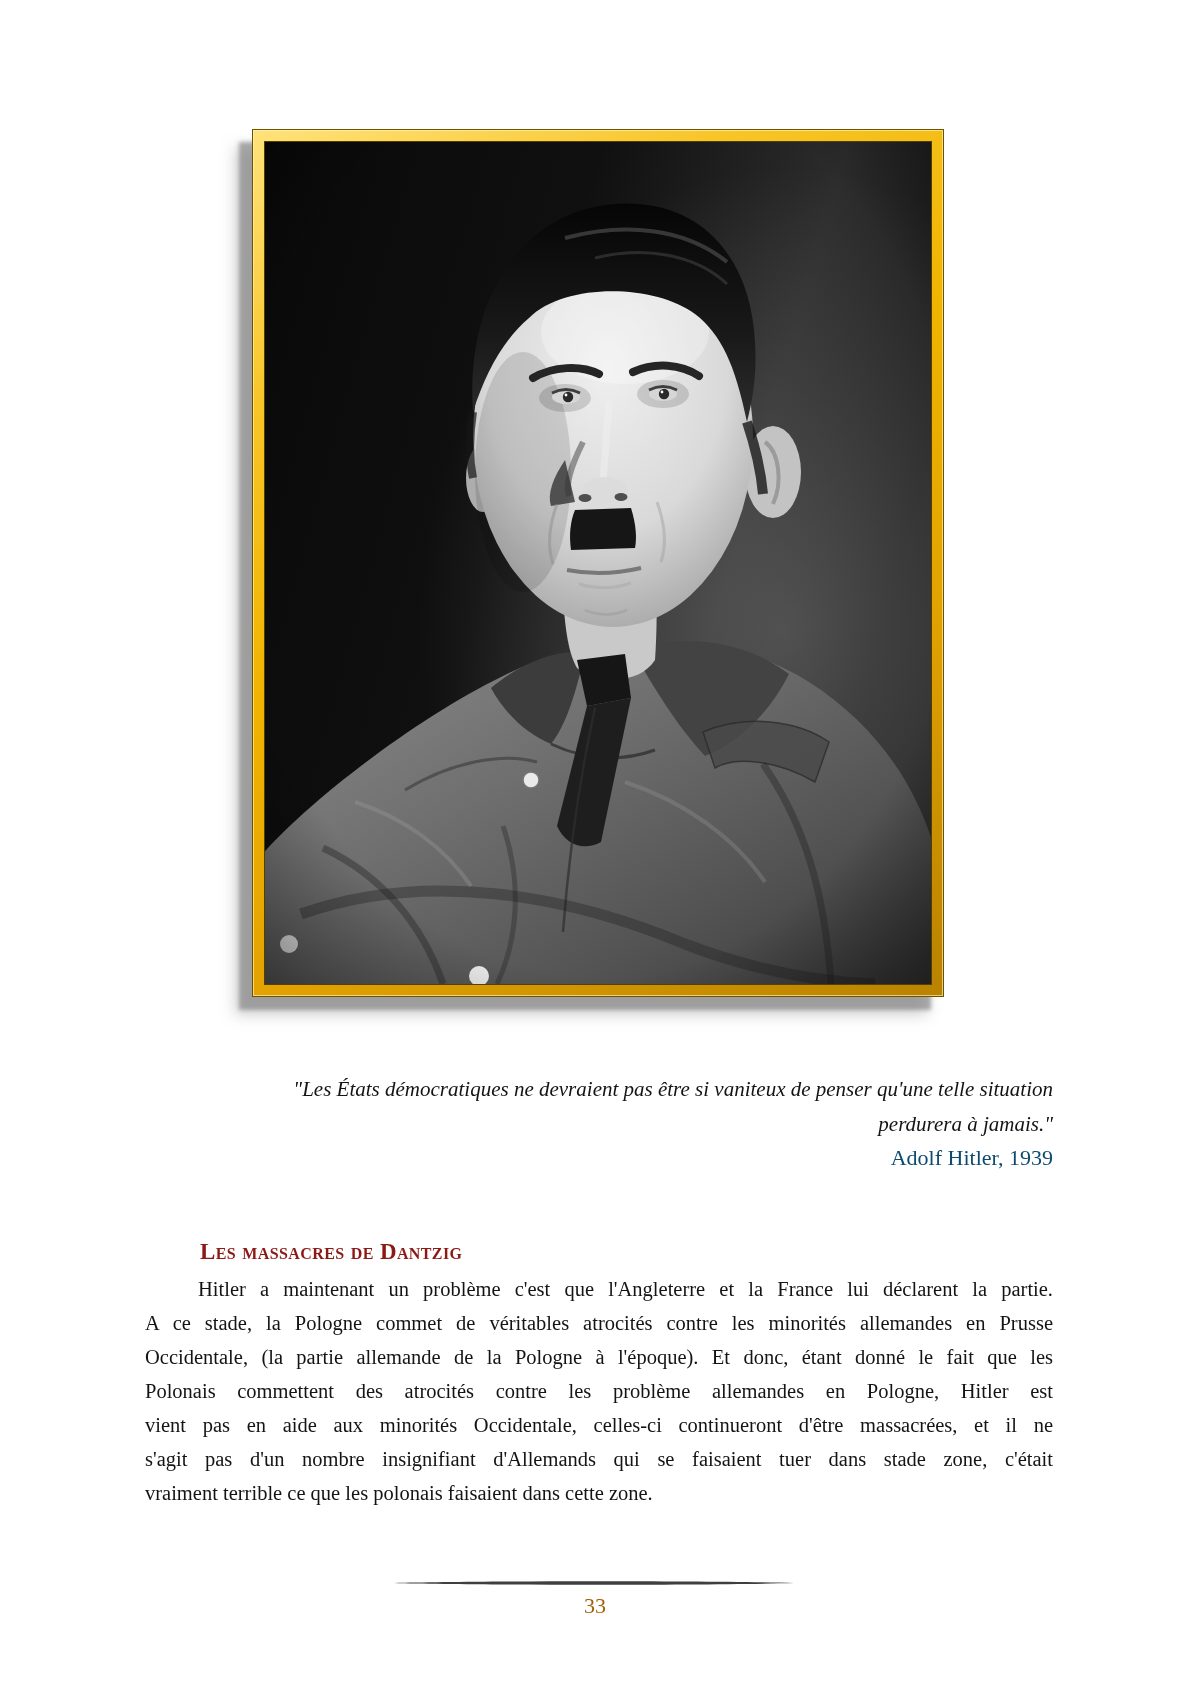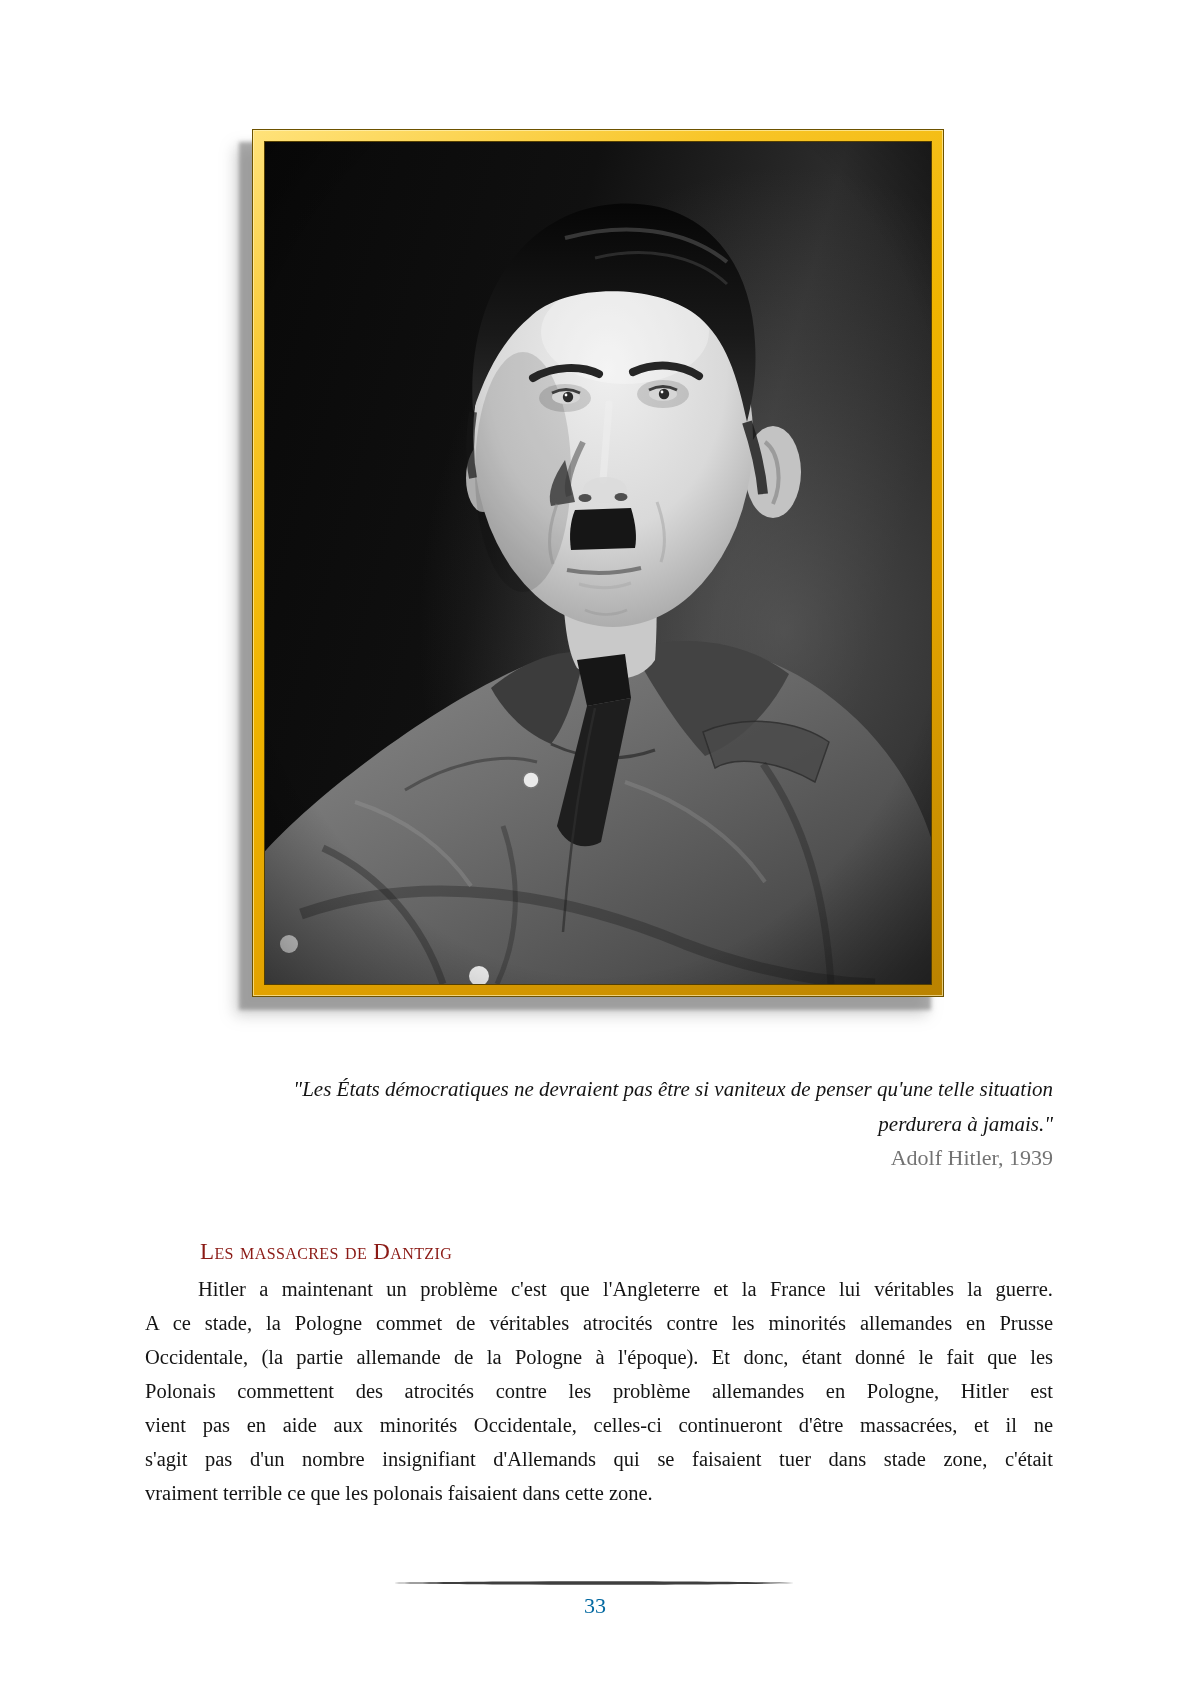--- a/index.html
+++ b/index.html
@@ -21,44 +21,44 @@
   }
   .photo-wrap svg { display:block; }
 
   
   .quote {
     position:absolute; left:145px; width:908px; top:1072px;
     font-style:italic; font-size:21px; line-height:35px; text-align:right; color:#141414;
   }
   .attribution {
     position:absolute; left:145px; width:908px; top:1140px;
-    font-size:22px; line-height:35px; text-align:right; color:#737373;
+    font-size:22px; line-height:35px; text-align:right; color:#0c4a6e;
   }
 
   
   .heading {
     position:absolute; left:200px; top:1218px;
     font-variant:small-caps; font-size:23px; line-height:30px;
-    letter-spacing:0.4px; color:#8b1a15; font-weight:normal;
+    letter-spacing:0.4px; color:#8b1a15; font-weight:bold;
   }
 
   
   .body-text {
     position:absolute; left:145px; width:908px; top:1272px;
     font-size:20.5px; line-height:34px; color:#141414;
   }
   .body-text .jline { text-align:justify; text-align-last:justify; }
   .body-text .first { padding-left:53px; }
   .body-text .last { text-align:left; }
 
   
   .separator { position:absolute; left:394px; top:1580px; width:400px; height:6px; }
   .page-number {
     position:absolute; left:0; top:1591px; width:100%;
-    text-align:center; font-size:22px; line-height:30px; color:#0369a1;
+    text-align:center; font-size:22px; line-height:30px; color:#a16207;
   }
 </style>
 </head>
 <body>
 
 <div class="page">
 
   <div class="frame">
     <div class="photo-wrap">
       <svg width="666" height="842" viewBox="0 0 666 842" xmlns="http://www.w3.org/2000/svg" role="img">
@@ -191,21 +191,21 @@
   <div class="quote">
     <div>"Les États démocratiques ne devraient pas être si vaniteux de penser qu'une telle situation</div>
     <div>perdurera à jamais."</div>
   </div>
 
   <div class="attribution">Adolf Hitler, 1939</div>
 
   <h2 class="heading">Les massacres de Dantzig</h2>
 
   <div class="body-text">
-    <div class="jline first">Hitler a maintenant un problème c'est que l'Angleterre et la France lui véritables la guerre.</div>
+    <div class="jline first">Hitler a maintenant un problème c'est que l'Angleterre et la France lui déclarent la partie.</div>
     <div class="jline">A ce stade, la Pologne commet de véritables atrocités contre les minorités allemandes en Prusse</div>
     <div class="jline">Occidentale, (la partie allemande de la Pologne à l'époque). Et donc, étant donné le fait que les</div>
     <div class="jline">Polonais commettent des atrocités contre les problème allemandes en Pologne, Hitler est</div>
     <div class="jline">vient pas en aide aux minorités Occidentale, celles-ci continueront d'être massacrées, et il ne</div>
     <div class="jline">s'agit pas d'un nombre insignifiant d'Allemands qui se faisaient tuer dans stade zone, c'était</div>
     <div class="last">vraiment terrible ce que les polonais faisaient dans cette zone.</div>
   </div>
 
   <svg class="separator" viewBox="0 0 400 6">
     <path d="M 0,3 C 80,0.7 320,0.7 400,3 C 320,5.3 80,5.3 0,3 Z" fill="#3f3f3f"></path>

